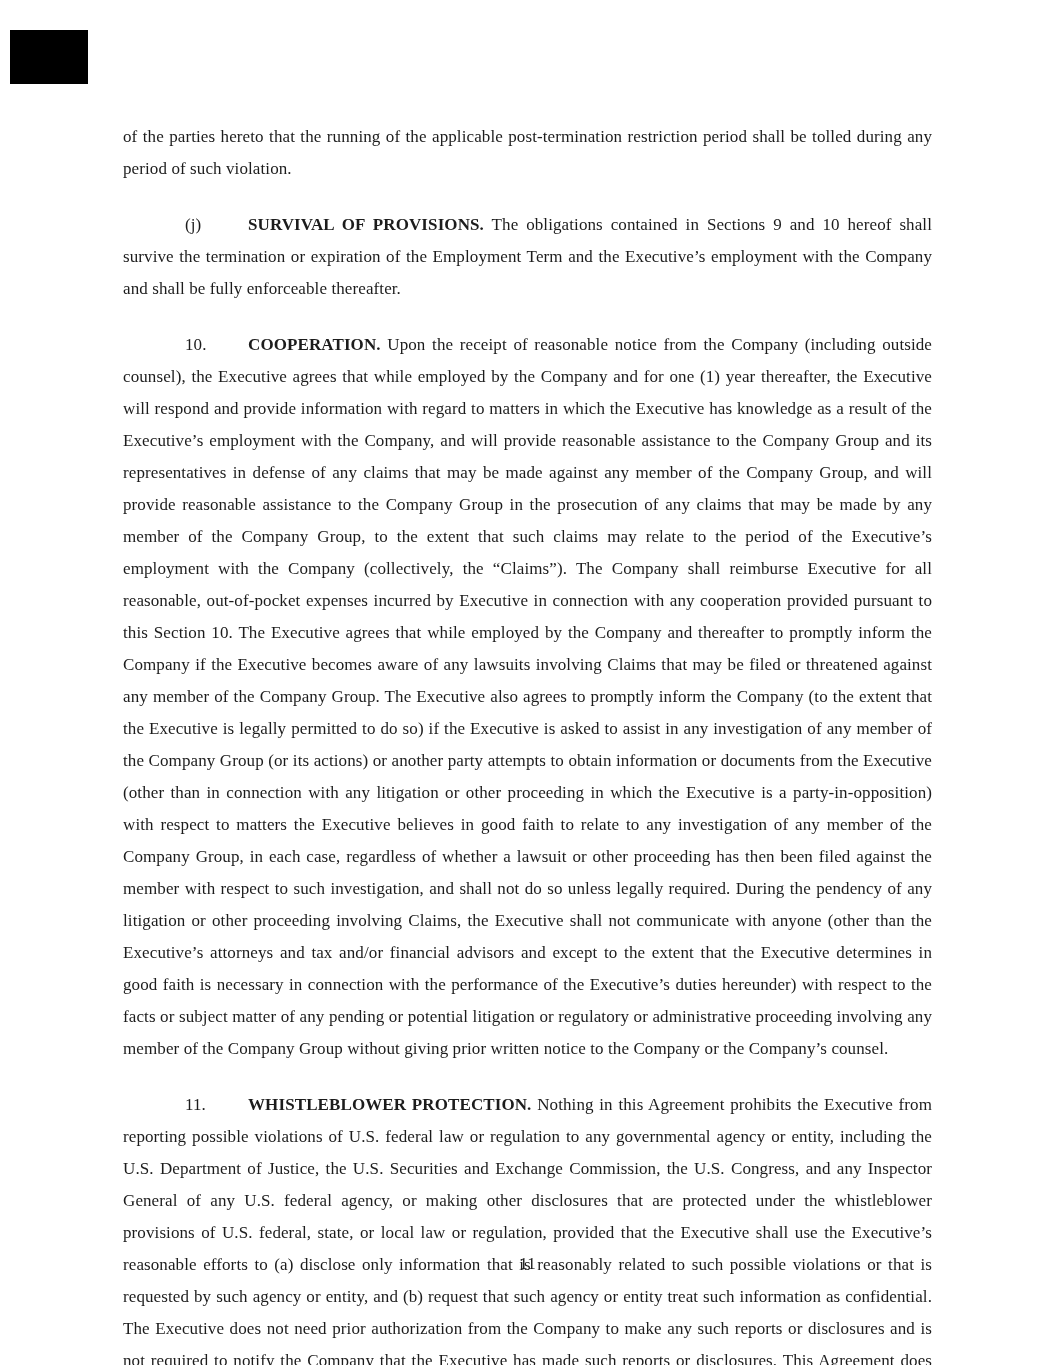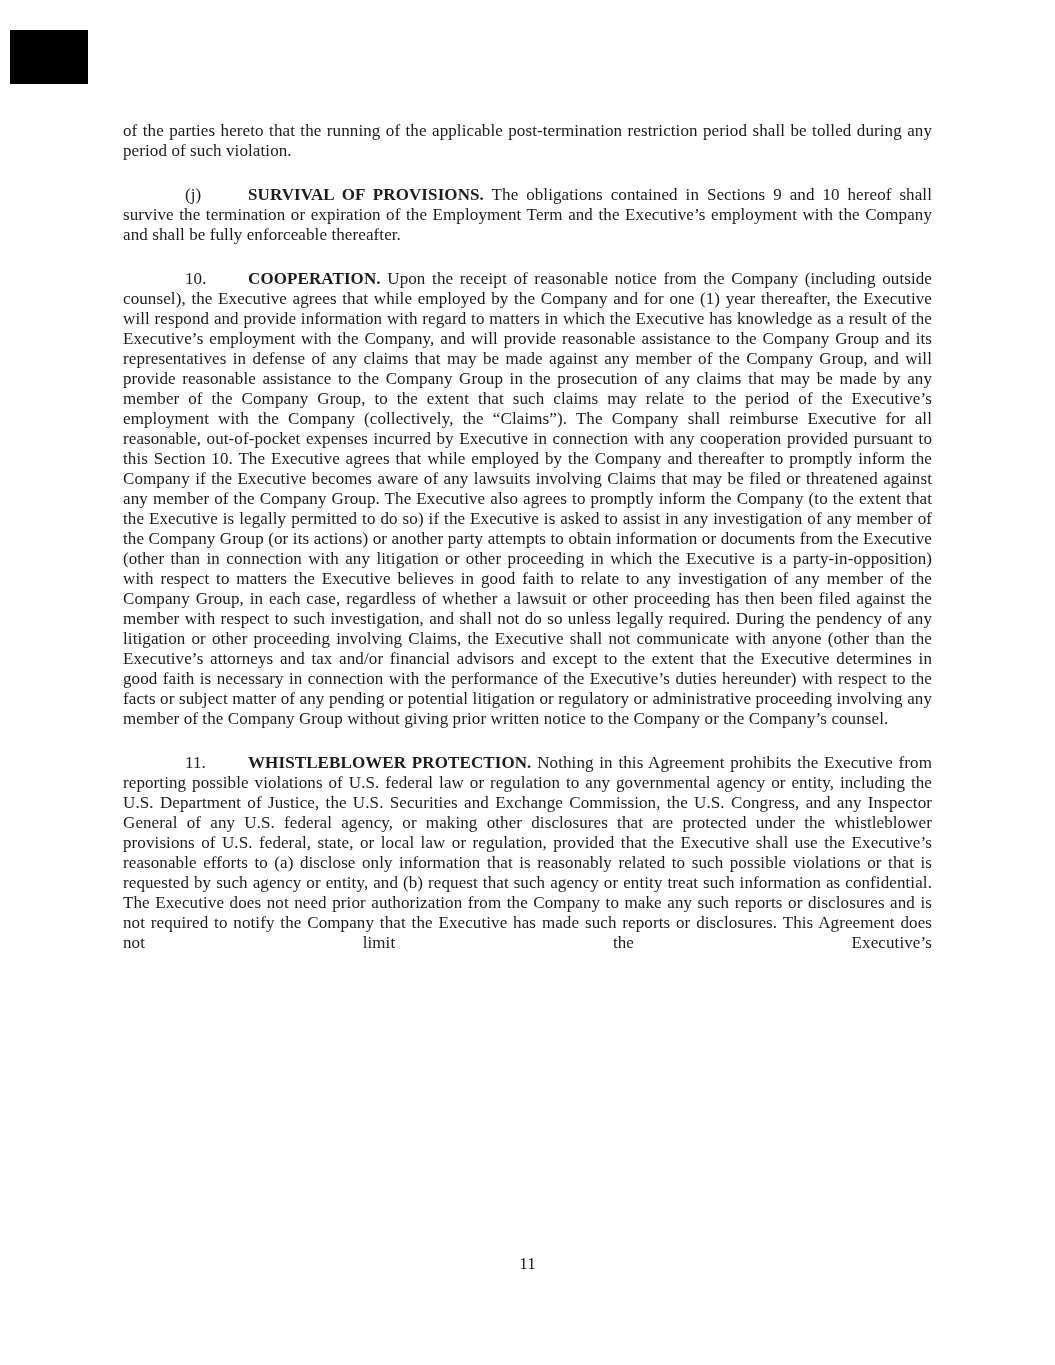--- a/index.html
+++ b/index.html
@@ -22,21 +22,21 @@
   }
   .doc-body {
     position: absolute;
     left: 123px;
     top: 121px;
     width: 809px;
   }
   .doc-body p {
     margin: 0 0 24px 0;
     font-size: 17px;
-    line-height: 20px;
+    line-height: 32px;
     text-align: justify;
     letter-spacing: 0.1px;
   }
   .clause { text-indent: 62px; }
   .num {
     display: inline-block;
     width: 63px;
     text-indent: 0;
   }
   .hd { font-weight: bold; }

